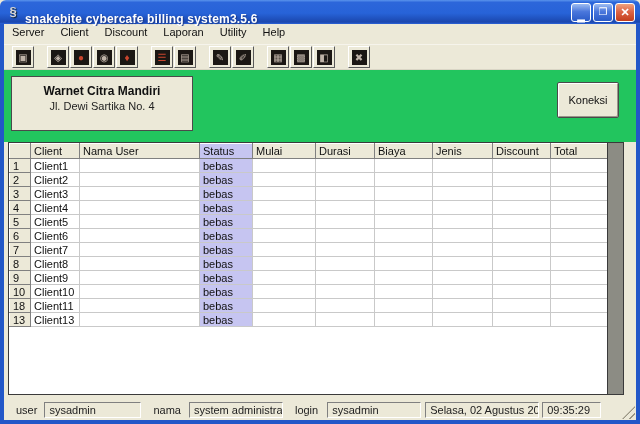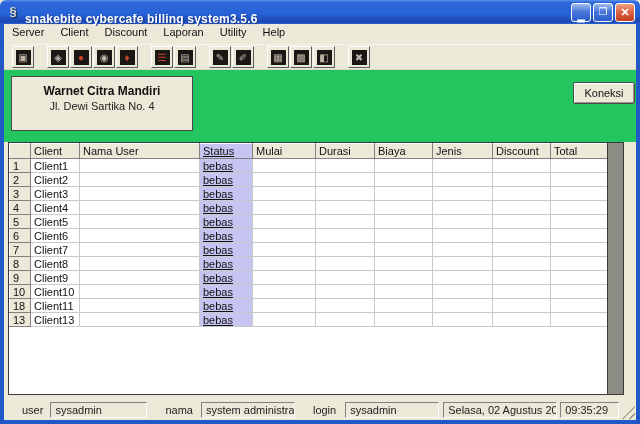--- a/index.html
+++ b/index.html
@@ -45,49 +45,49 @@
   .ticon.r{color:#C8452E;}
   
   .header-area{position:absolute;left:4px;right:4px;top:70px;height:72px;background:#22c55e;z-index:10;}
   .info-box{
     position:absolute;left:7px;top:6px;width:182px;height:55px;
     border:1px solid #4a4a4a;background:#ECE9D8;text-align:center;padding-top:7px;box-sizing:border-box;
   }
   .info-company{font-size:12px;font-weight:bold;color:#111;line-height:15px;}
   .info-line{font-size:11px;color:#222;line-height:15px;}
   .koneksi-btn{
-    position:absolute;right:1px;top:12px;width:62px;height:22px;font-size:11px;color:#111;
+    position:absolute;right:17px;top:12px;width:62px;height:36px;font-size:11px;color:#111;
     background:#ECE9D8;border:1px solid #4a4a4a;border-radius:2px;cursor:default;
     box-shadow:inset 1px 1px 0 #fff,inset -1px -1px 0 #9a968a;
     font-family:"Liberation Sans",sans-serif;
   }
   
   .grid-wrap{
     position:absolute;left:8px;top:142px;width:616px;height:253px;z-index:10;
     border:1px solid #3a3a3a;background:#fff;overflow:hidden;box-sizing:border-box;
   }
   .grid-filler{position:absolute;top:0;right:0;bottom:0;width:15px;background:#8C8C84;border-left:1px solid #3a3a3a;}
   table.grid{border-collapse:collapse;table-layout:fixed;width:598px;font-size:11px;color:#111;}
   table.grid td,table.grid th{padding:0 3px;white-space:nowrap;overflow:hidden;font-weight:normal;text-align:left;height:13px;}
   table.grid thead th{height:14px;}
   td.dc{border-right:1px solid #C9C9C9;border-bottom:1px solid #C9C9C9;background:#fff;}
   .fx{
     background:#ECE9D8;
     border-top:1px solid #FFFFFF;border-left:1px solid #FFFFFF;
     border-right:1px solid #808080;border-bottom:1px solid #808080;
   }
   td.num{text-align:right;}
-  .st{background:#C6C5F1 !important;text-decoration:underline;}
+  .st{background:#C6C5F1 !important;}
   .focused{outline:1px dotted #000;outline-offset:-2px;}
   
   .statusbar{
     position:absolute;left:4px;right:4px;bottom:4px;height:20px;background:#ECE9D8;z-index:10;
     display:flex;align-items:center;font-size:11px;color:#222;
   }
-  .sb-label{margin-left:18px;white-space:nowrap;}
+  .sb-label{margin-left:12px;white-space:nowrap;}
   .sp{
     height:16px;line-height:15px;padding:0 4px;box-sizing:border-box;white-space:nowrap;overflow:hidden;
     border:1px solid;border-color:#808080 #FFFFFF #FFFFFF #808080;background:#ECE9D8;
   }
   .sp1{width:97px;margin-left:7px;}
   .sp2{width:94px;margin-left:8px;}
   .sp3{width:94px;margin-left:9px;}
   .sp4{width:114px;margin-left:4px;}
   .sp5{width:59px;margin-left:3px;}
   .grip{

